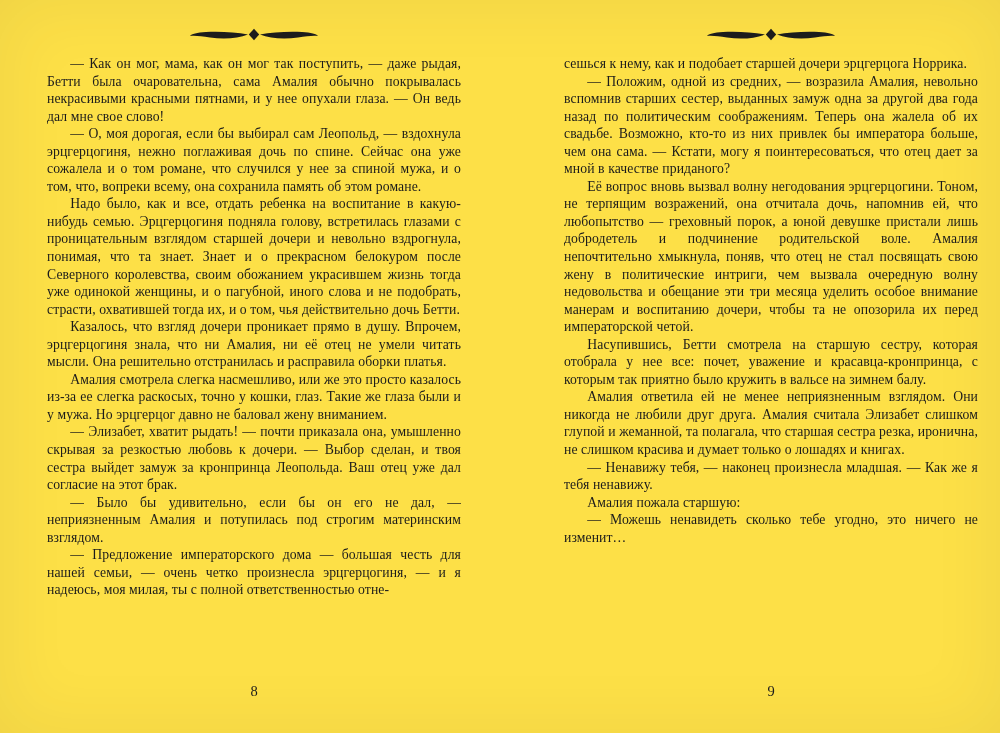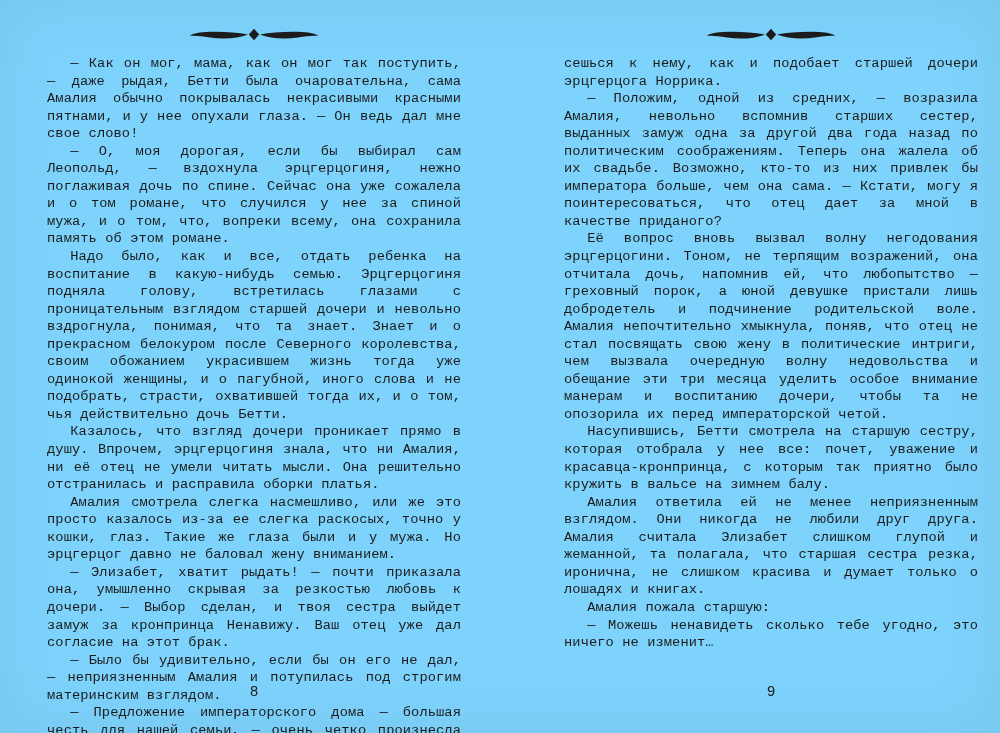--- a/index.html
+++ b/index.html
@@ -5,23 +5,23 @@
   html, body {
     margin: 0;
     padding: 0;
     background: #dcdad4;
   }
   .spread {
     position: relative;
     width: 1000px;
     height: 733px;
     margin: 0 auto;
-    background: #7dd3fc;
+    background: #fde047;
     overflow: hidden;
-    font-family: Liberation Mono, monospace;
+    font-family: Liberation Serif, serif;
     color: #1b1b1b;
     box-shadow: inset 0 0 70px rgba(60,55,45,0.08);
   }
   .page {
     position: absolute;
     top: 0;
     width: 414px;
     height: 733px;
   }
   .page--left  { left: 47px; }
@@ -66,40 +66,41 @@
         <path d="M60 7.5 C 50 11.5, 36 12.5, 22 10.5 C 13 9.2, 7 8.3, 2 9 C 3.5 7, 9 5.5, 18 5 C 32 4.2, 48 5.3, 60 7.5 Z"></path>
         <path d="M72 7.5 C 82 11.5, 96 12.5, 110 10.5 C 119 9.2, 125 8.3, 130 9 C 128.5 7, 123 5.5, 114 5 C 100 4.2, 84 5.3, 72 7.5 Z"></path>
       </g>
     </svg>
     <div class="page-text">
       <p>— Как он мог, мама, как он мог так поступить, — даже рыдая, Бетти была очаровательна, сама Амалия обычно покрывалась некрасивыми красными пятнами, и у нее опухали глаза. — Он ведь дал мне свое слово!</p>
       <p>— О, моя дорогая, если бы выбирал сам Леопольд, — вздохнула эрцгерцогиня, нежно поглаживая дочь по спине. Сейчас она уже сожалела и о том романе, что случился у нее за спиной мужа, и о том, что, вопреки всему, она сохранила память об этом романе.</p>
       <p>Надо было, как и все, отдать ребенка на воспитание в какую-нибудь семью. Эрцгерцогиня подняла голову, встретилась глазами с проницательным взглядом старшей дочери и невольно вздрогнула, понимая, что та знает. Знает и о прекрасном белокуром после Северного королевства, своим обожанием украсившем жизнь тогда уже одинокой женщины, и о пагубной, иного слова и не подобрать, страсти, охватившей тогда их, и о том, чья действительно дочь Бетти.</p>
       <p>Казалось, что взгляд дочери проникает прямо в душу. Впрочем, эрцгерцогиня знала, что ни Амалия, ни её отец не умели читать мысли. Она решительно отстранилась и расправила оборки платья.</p>
       <p>Амалия смотрела слегка насмешливо, или же это просто казалось из-за ее слегка раскосых, точно у кошки, глаз. Такие же глаза были и у мужа. Но эрцгерцог давно не баловал жену вниманием.</p>
-      <p>— Элизабет, хватит рыдать! — почти приказала она, умышленно скрывая за резкостью любовь к дочери. — Выбор сделан, и твоя сестра выйдет замуж за кронпринца Ненавижу. Ваш отец уже дал согласие на этот брак.</p>
+      <p>— Элизабет, хватит рыдать! — почти приказала она, умышленно скрывая за резкостью любовь к дочери. — Выбор сделан, и твоя сестра выйдет замуж за кронпринца Леопольда. Ваш отец уже дал согласие на этот брак.</p>
       <p>— Было бы удивительно, если бы он его не дал, — неприязненным Амалия и потупилась под строгим материнским взглядом.</p>
       <p>— Предложение императорского дома — большая честь для нашей семьи, — очень четко произнесла эрцгерцогиня, — и я надеюсь, моя милая, ты с полной ответственностью отне-</p>
     </div>
     <div class="page-number">8</div>
   </div>
 
   <div class="page page--right">
     <svg class="ornament" width="132" height="15" viewBox="0 0 132 15" aria-hidden="true">
       <g fill="#1c1c1c">
         <path d="M66 1.8 L71.2 7.5 L66 13.2 L60.8 7.5 Z"></path>
         <path d="M60 7.5 C 50 11.5, 36 12.5, 22 10.5 C 13 9.2, 7 8.3, 2 9 C 3.5 7, 9 5.5, 18 5 C 32 4.2, 48 5.3, 60 7.5 Z"></path>
         <path d="M72 7.5 C 82 11.5, 96 12.5, 110 10.5 C 119 9.2, 125 8.3, 130 9 C 128.5 7, 123 5.5, 114 5 C 100 4.2, 84 5.3, 72 7.5 Z"></path>
       </g>
     </svg>
     <div class="page-text">
       <p class="no-indent">сешься к нему, как и подобает старшей дочери эрцгерцога Норрика.</p>
       <p>— Положим, одной из средних, — возразила Амалия, невольно вспомнив старших сестер, выданных замуж одна за другой два года назад по политическим соображениям. Теперь она жалела об их свадьбе. Возможно, кто-то из них привлек бы императора больше, чем она сама. — Кстати, могу я поинтересоваться, что отец дает за мной в качестве приданого?</p>
       <p>Её вопрос вновь вызвал волну негодования эрцгерцогини. Тоном, не терпящим возражений, она отчитала дочь, напомнив ей, что любопытство — греховный порок, а юной девушке пристали лишь добродетель и подчинение родительской воле. Амалия непочтительно хмыкнула, поняв, что отец не стал посвящать свою жену в политические интриги, чем вызвала очередную волну недовольства и обещание эти три месяца уделить особое внимание манерам и воспитанию дочери, чтобы та не опозорила их перед императорской четой.</p>
       <p>Насупившись, Бетти смотрела на старшую сестру, которая отобрала у нее все: почет, уважение и красавца-кронпринца, с которым так приятно было кружить в вальсе на зимнем балу.</p>
       <p>Амалия ответила ей не менее неприязненным взглядом. Они никогда не любили друг друга. Амалия считала Элизабет слишком глупой и жеманной, та полагала, что старшая сестра резка, иронична, не слишком красива и думает только о лошадях и книгах.</p>
+      <p>— Ненавижу тебя, — наконец произнесла младшая. — Как же я тебя ненавижу.</p>
       <p>Амалия пожала старшую:</p>
       <p>— Можешь ненавидеть сколько тебе угодно, это ничего не изменит…</p>
     </div>
     <div class="page-number">9</div>
   </div>
 
 </div>
 
 </body></html>

